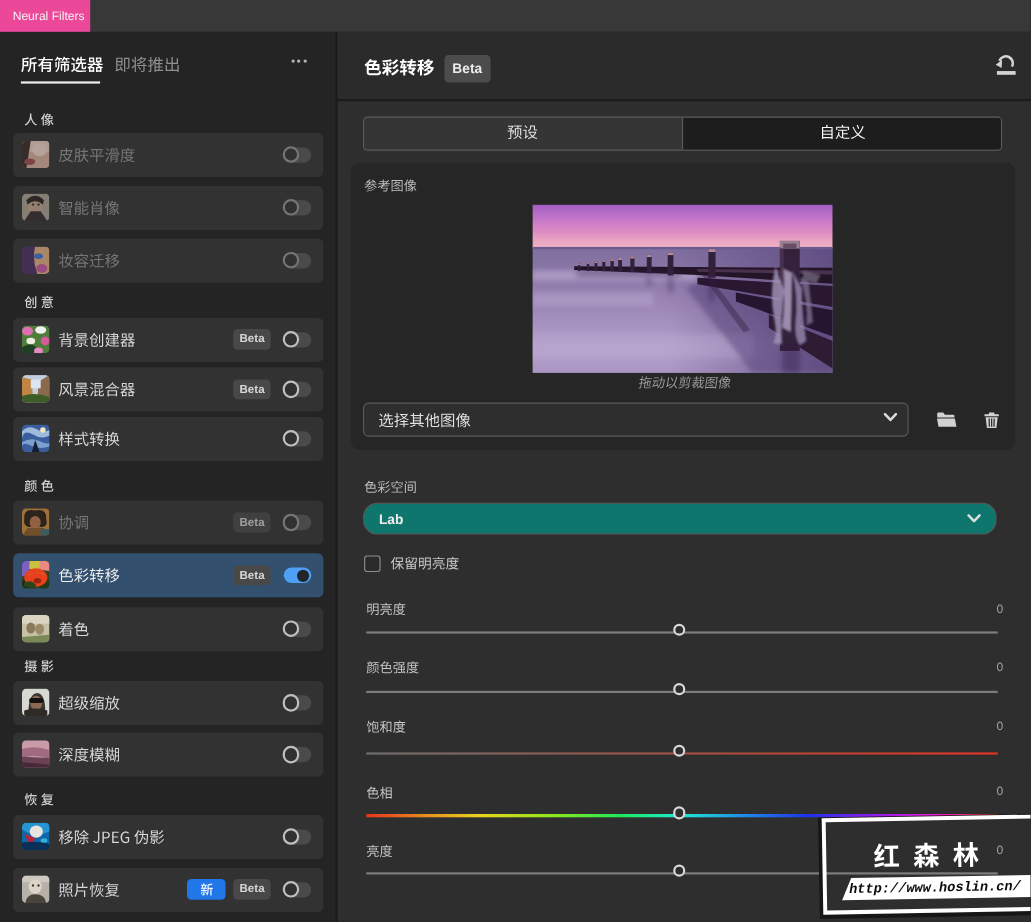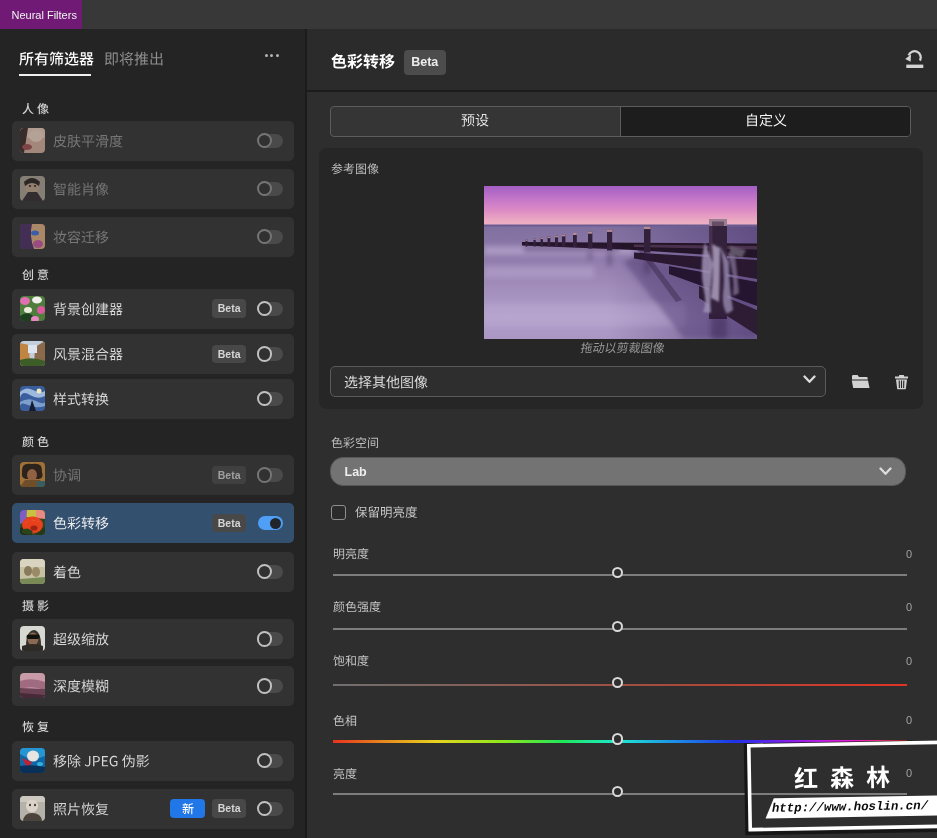--- a/index.html
+++ b/index.html
@@ -108,21 +108,21 @@
       <path id="gR5F3A" d="M517 723H807V600H517ZM448 787V537H628V447H427V178H628V32L381 18L392 -55C519 -46 698 -33 871 -19C884 -44 894 -68 900 -88L965 -59C944 1 891 92 839 160L778 134C797 107 817 77 836 46L699 37V178H906V447H699V537H879V787ZM493 384H628V241H493ZM699 384H837V241H699ZM85 564C77 469 62 344 47 267H91L287 266C275 92 262 23 243 4C234 -6 225 -7 209 -7C192 -7 148 -6 103 -2C115 -21 123 -51 124 -72C170 -75 216 -75 240 -73C269 -71 288 -64 305 -43C333 -13 348 74 361 302C363 312 364 335 364 335H127C133 384 140 441 146 495H368V787H58V718H298V564Z"></path>
       <path id="gR9971" d="M532 838C496 719 436 603 364 527C376 512 397 477 404 462C423 483 441 506 459 532V58C459 -37 490 -60 600 -60C624 -60 806 -60 831 -60C926 -60 949 -24 960 99C939 104 910 115 893 127C888 26 878 6 827 6C789 6 633 6 603 6C540 6 529 15 529 58V246H743V549H471C493 583 514 620 533 659H833C832 366 829 264 814 242C808 231 799 229 785 229C769 229 730 229 688 233C699 214 708 185 708 166C751 164 792 163 817 166C845 170 862 177 878 199C900 233 902 345 903 690C903 701 903 726 903 726H563C576 757 588 789 598 821ZM152 838C130 689 92 544 30 449C46 440 75 416 86 404C121 462 151 536 175 619H312C297 569 278 517 260 482L318 461C347 514 377 598 399 671L351 687L339 683H192C203 729 213 777 221 825ZM173 -71V-70C187 -49 214 -26 377 108C369 122 357 150 351 170L244 85V483H173V81C173 31 148 -3 131 -18C144 -29 165 -56 173 -71ZM529 487H677V309H529Z"></path>
       <path id="gR548C" d="M531 747V-35H604V47H827V-28H903V747ZM604 119V675H827V119ZM439 831C351 795 193 765 60 747C68 730 78 704 81 687C134 693 191 701 247 711V544H50V474H228C182 348 102 211 26 134C39 115 58 86 67 64C132 133 198 248 247 366V-78H321V363C364 306 420 230 443 192L489 254C465 285 358 411 321 449V474H496V544H321V726C384 739 442 754 489 772Z"></path>
       <path id="gR76F8" d="M546 474H850V300H546ZM546 542V710H850V542ZM546 231H850V57H546ZM473 781V-73H546V-12H850V-70H926V781ZM214 840V626H52V554H205C170 416 99 258 29 175C41 157 60 127 68 107C122 176 175 287 214 402V-79H287V378C325 329 370 267 389 234L435 295C413 322 322 429 287 464V554H430V626H287V840Z"></path>
       <path id="gB7EA2" d="M27 73 48 -50C147 -27 275 3 395 32L382 145C254 117 118 88 27 73ZM58 414C76 422 101 429 190 439C157 396 128 363 112 348C78 312 55 291 27 285C41 252 61 194 67 170C95 185 140 196 406 238C402 264 400 311 401 343L233 320C308 399 379 491 435 584L330 652C312 617 291 582 269 549L182 542C237 621 291 715 331 806L211 855C172 739 103 618 80 587C57 555 40 534 19 528C32 497 52 438 58 414ZM405 91V-30H963V91H748V646H942V766H422V646H617V91Z"></path>
       <path id="gB68EE" d="M435 852V748H100V643H324C252 577 155 523 54 493C78 471 112 428 128 400C245 444 354 518 435 609V400H555V612C640 520 755 445 874 403C892 433 925 479 951 502C846 529 743 581 665 643H907V748H555V852ZM215 433V326H45V222H172C133 159 80 103 23 67C40 36 65 -11 74 -45C129 -10 176 46 215 110V-89H327V96C352 72 376 48 390 32L460 120C440 135 366 184 327 207V222H458V326H327V433ZM647 433V326H488V222H588C544 144 481 75 409 36C433 16 467 -25 483 -51C548 -8 603 57 647 133V-89H761V134C801 61 849 -5 899 -49C919 -18 957 25 984 47C922 87 860 152 814 222H958V326H761V433Z"></path>
       <path id="gB6797" d="M652 850V642H487V529H633C587 390 504 248 411 160C433 130 465 84 479 50C545 116 604 212 652 319V-88H773V315C807 221 847 136 891 75C912 106 953 147 981 168C908 252 840 392 797 529H950V642H773V850ZM207 850V642H48V529H190C155 408 91 276 20 197C40 165 68 115 80 80C128 137 171 221 207 313V-88H324V363C354 319 385 271 402 237L477 341C455 369 354 485 324 513V529H456V642H324V850Z"></path>
     </defs>
   </svg>
 <div style="position:absolute;left:0;top:0;width:937px;height:29px;background:#383838"></div>
-<div style="position:absolute;left:0;top:0;width:82px;height:29px;background:#701a75">
+<div style="position:absolute;left:0;top:0;width:82px;height:29px;background:#ec4899">
     <span style="position:absolute;left:11.5px;top:8.5px;font-size:11px;color:#f2f2f2;white-space:nowrap">Neural Filters</span>
   </div>
 <div style="position:absolute;left:0;top:29px;width:306px;height:809px;background:#242424"></div>
 <div style="position:absolute;left:305px;top:29px;width:1.5px;height:809px;background:#1b1b1b"></div>
 <div style="position:absolute;left:306.5px;top:29px;width:630.5px;height:809px;background:#2e2e2e"></div>
 <div style="position:absolute;left:306.5px;top:29px;width:630.5px;height:61px;background:#2b2b2b"></div>
 <div style="position:absolute;left:306.5px;top:90px;width:630.5px;height:1.5px;background:#1c1c1c"></div>
 <svg class="ct" style="left:19.0px;top:48.9px;" width="77" height="20">
     <g fill="#ffffff" transform="translate(0,15.3) scale(0.015000,-0.015000)">
       <use href="#gM6240"></use>
@@ -705,21 +705,21 @@
     </g>
   </svg>
 <svg class="ct" style="left:330.5px;top:435.4px;" width="50" height="16">
     <g fill="#bfbfbf" transform="translate(0,12.2) scale(0.012000,-0.012000)">
       <use href="#gR8272"></use>
       <use href="#gR5F69" x="1000"></use>
       <use href="#gR7A7A" x="2000"></use>
       <use href="#gR95F4" x="3000"></use>
     </g>
   </svg>
-<div style="position:absolute;left:330px;top:457px;width:576px;height:29px;background:#737373;border:1.4px solid #585858;border-radius:13px">
+<div style="position:absolute;left:330px;top:457px;width:576px;height:29px;background:#0f766e;border:1.4px solid #585858;border-radius:13px">
     <span style="position:absolute;left:13.5px;top:6.5px;font-size:12.5px;font-weight:bold;color:#ededed">Lab</span>
   </div>
 <svg class="abs" style="left:879px;top:467px" width="13" height="10">
     <path d="M1.5,1.5 L6.5,6.8 L11.5,1.5" fill="none" stroke="#dcdcdc" stroke-width="2.3" stroke-linecap="round" stroke-linejoin="round"></path>
   </svg>
 <div style="position:absolute;left:330.7px;top:505.4px;width:15px;height:15px;border:1.6px solid #8f8f8f;border-radius:3px;background:#2b2b2b"></div>
 <svg class="ct" style="left:355.0px;top:504.4px;" width="64" height="17">
     <g fill="#cccccc" transform="translate(0,12.8) scale(0.012500,-0.012500)">
       <use href="#gR4FDD"></use>
       <use href="#gR7559" x="1000"></use>

